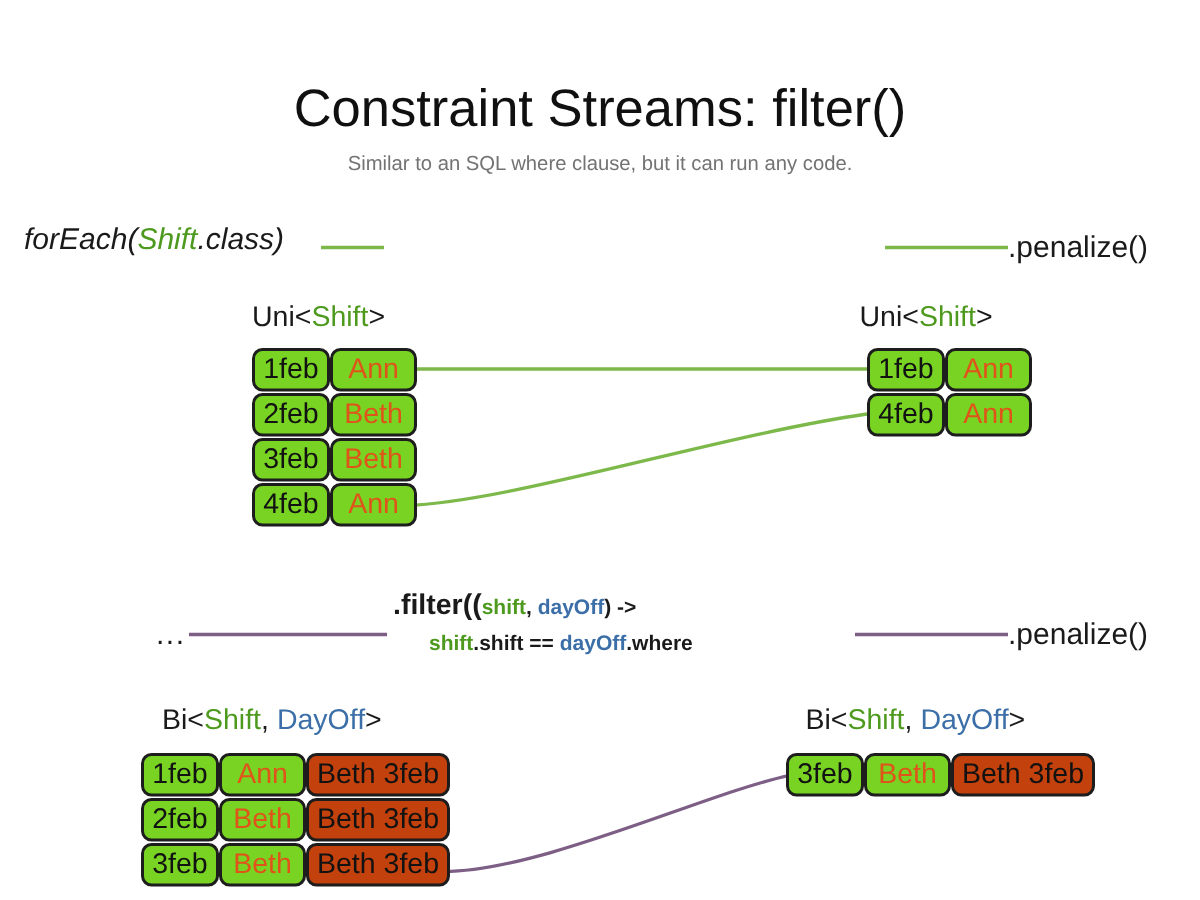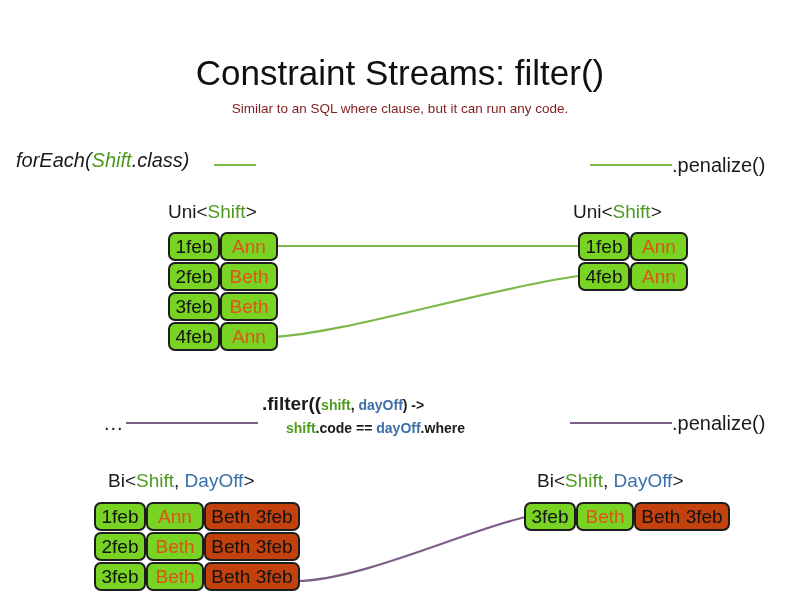--- a/index.html
+++ b/index.html
@@ -35,21 +35,21 @@
     color: #101010;
     white-space: nowrap;
   }
   .subtitle {
     position: absolute;
     left: 0; top: 68px;
     width: 800px;
     text-align: center;
     font-size: 13.5px;
     line-height: 18px;
-    color: #7f1d1d;
+    color: #737373;
   }
 
   
   .codeblock {
     position: absolute;
     white-space: nowrap;
   }
   .lead  { font-size: 19px; line-height: 26px; }
   .small { font-size: 14px; line-height: 22px; }
   .big-paren { font-size: 22px; }
@@ -181,21 +181,21 @@
   </div>
   <div class="row" style="left:578px; top:230px;">
     <div class="cell green date c-date">4feb</div>
     <div class="cell green name c-name">Ann</div>
   </div>
 
   <div class="ellipsis" style="left:104px; top:378px;">...</div>
 
   <div class="codeblock" style="left:262px; top:359px;font-weight:bold;">
     <div class="lead"><span class="k-plain">.filter((</span><span class="small k-shift">shift</span><span class="small k-plain">, </span><span class="small k-dayoff">dayOff</span><span class="small k-plain">) -&gt;</span></div>
-    <div class="small" style="padding-left:24px;"><span class="k-shift">shift</span><span class="k-plain">.code == </span><span class="k-dayoff">dayOff</span><span class="k-plain">.where</span></div>
+    <div class="small" style="padding-left:24px;"><span class="k-shift">shift</span><span class="k-plain">.shift == </span><span class="k-dayoff">dayOff</span><span class="k-plain">.where</span></div>
   </div>
 
   <div class="penalize" style="left:672px; top:378px;">.penalize()</div>
 
   <div class="typecap" style="left:108px; top:437px;"><span class="k-plain">Bi&lt;</span><span class="k-shift">Shift</span><span class="k-plain">, </span><span class="k-dayoff">DayOff</span><span class="k-plain">&gt;</span></div>
 
   <div class="row" style="left:94px; top:470px;">
     <div class="cell green date c-date-b">1feb</div>
     <div class="cell green name c-name-b">Ann</div>
     <div class="cell blue pair c-pair">Beth 3feb</div>

